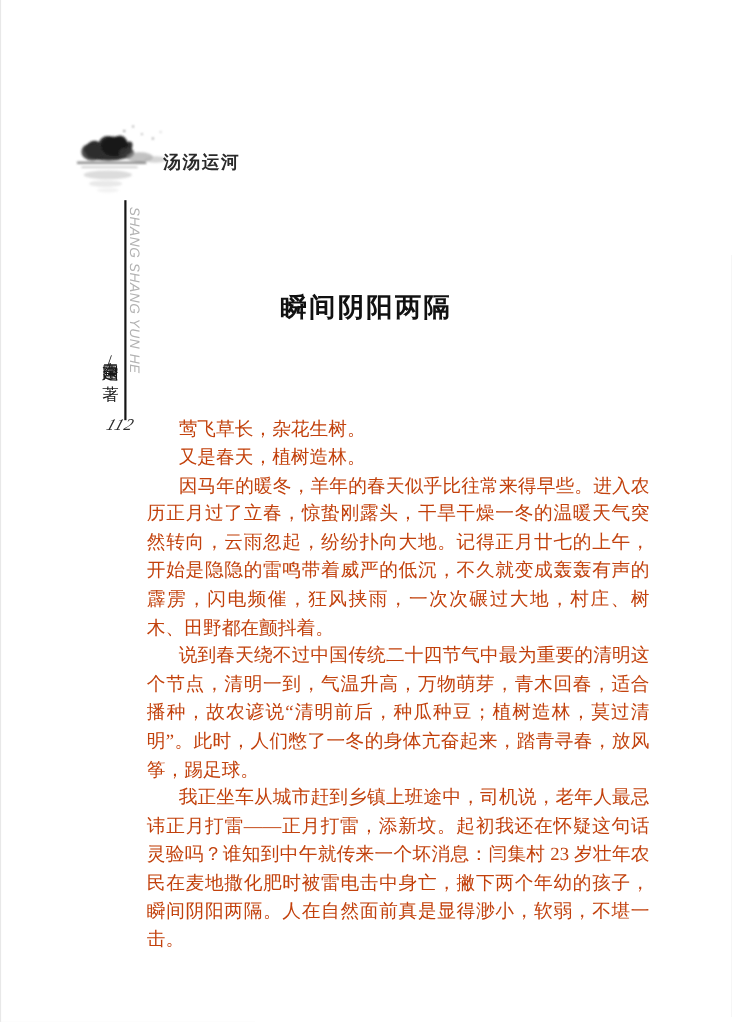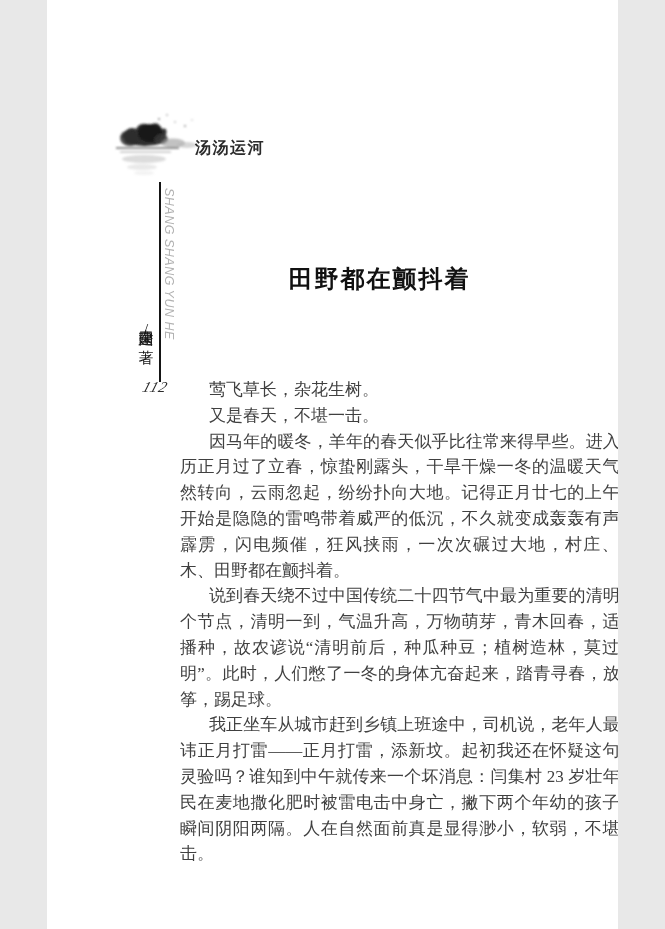--- a/index.html
+++ b/index.html
@@ -2,21 +2,21 @@
 <html><head>
 <meta charset="utf-8">
 <style>
   html, body { margin: 0; padding: 0; }
   body {
     background: #e8e8e8;
     font-family: "Liberation Serif", "DejaVu Serif", serif;
   }
   .page {
     position: relative;
-    width: 571px;
+    width: 664px;
     height: 929px;
     margin: 0 auto;
     background: #ffffff;
     overflow: hidden;
     color: #1d1d1d;
   }
 
   
   .logo {
     position: absolute;
@@ -93,21 +93,21 @@
     color: #111111;
   }
   .body {
     position: absolute;
     left: 133px;
     top: 377px;
     width: 457px;
     font-size: 17px;
     line-height: 25.8px;
     text-align: justify;
-    color: #404040;
+    color: #c2410c;
   }
   .body p {
     margin: 0;
     text-indent: 1.7em;
   }
 </style>
 </head>
 <body>
 
 <div class="page">
@@ -145,22 +145,22 @@
       </g>
     </svg>
   </div>
   <div class="brand">汤汤运河</div>
 
   <div class="rule"></div>
   <div class="pinyin">SHANG SHANG YUN HE</div>
   <div class="author">秦建国/著</div>
   <div class="pagenum">112</div>
 
-  <h1 class="title">田野都在颤抖着</h1>
+  <h1 class="title">瞬间阴阳两隔</h1>
   <div class="body">
     <p>莺飞草长，杂花生树。</p>
-    <p>又是春天，不堪一击。</p>
+    <p>又是春天，植树造林。</p>
     <p>因马年的暖冬，羊年的春天似乎比往常来得早些。进入农历正月过了立春，惊蛰刚露头，干旱干燥一冬的温暖天气突然转向，云雨忽起，纷纷扑向大地。记得正月廿七的上午，开始是隐隐的雷鸣带着威严的低沉，不久就变成轰轰有声的霹雳，闪电频催，狂风挟雨，一次次碾过大地，村庄、树木、田野都在颤抖着。</p>
     <p>说到春天绕不过中国传统二十四节气中最为重要的清明这个节点，清明一到，气温升高，万物萌芽，青木回春，适合播种，故农谚说“清明前后，种瓜种豆；植树造林，莫过清明”。此时，人们憋了一冬的身体亢奋起来，踏青寻春，放风筝，踢足球。</p>
     <p>我正坐车从城市赶到乡镇上班途中，司机说，老年人最忌讳正月打雷——正月打雷，添新坟。起初我还在怀疑这句话灵验吗？谁知到中午就传来一个坏消息：闫集村 23 岁壮年农民在麦地撒化肥时被雷电击中身亡，撇下两个年幼的孩子，瞬间阴阳两隔。人在自然面前真是显得渺小，软弱，不堪一击。</p>
   </div>
 
 </div>
 
 </body></html>

